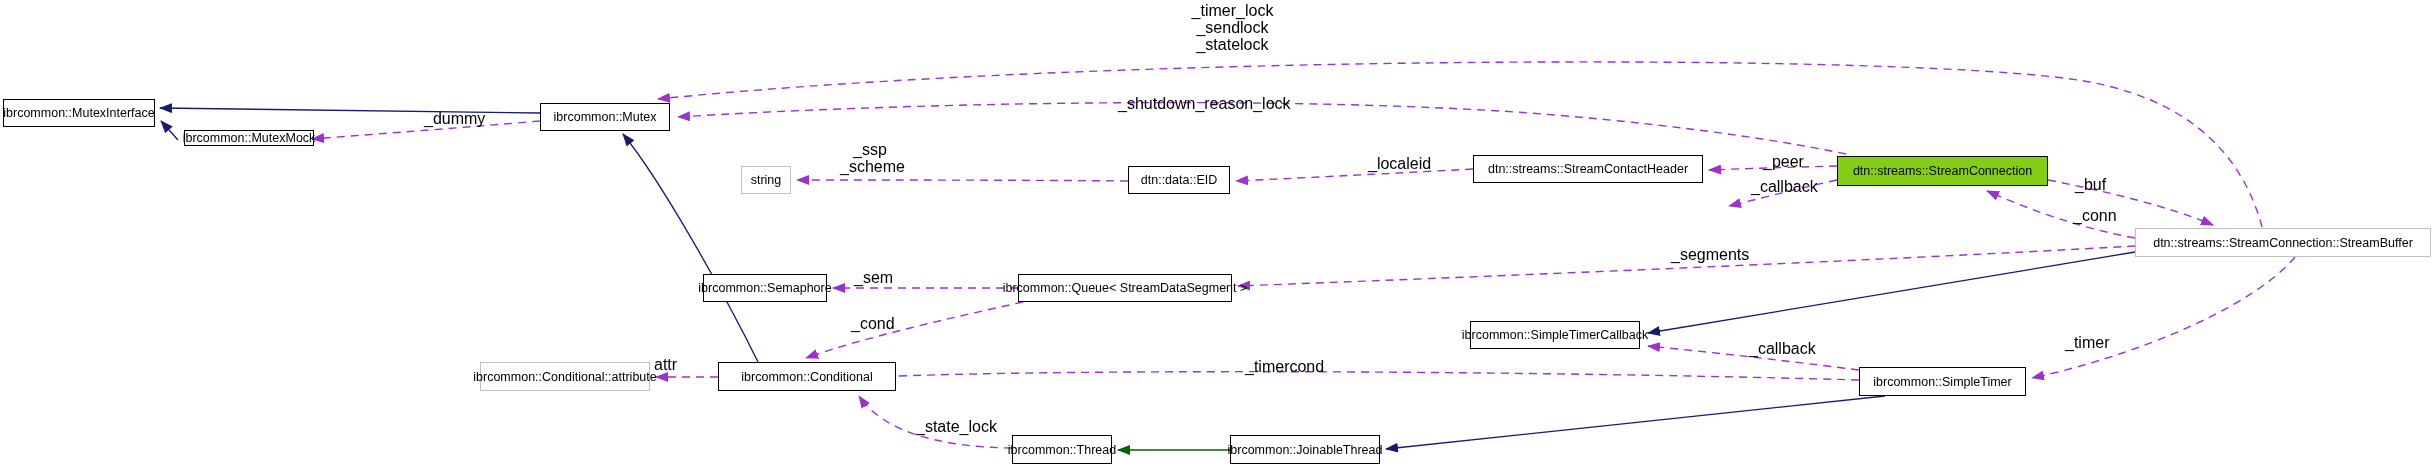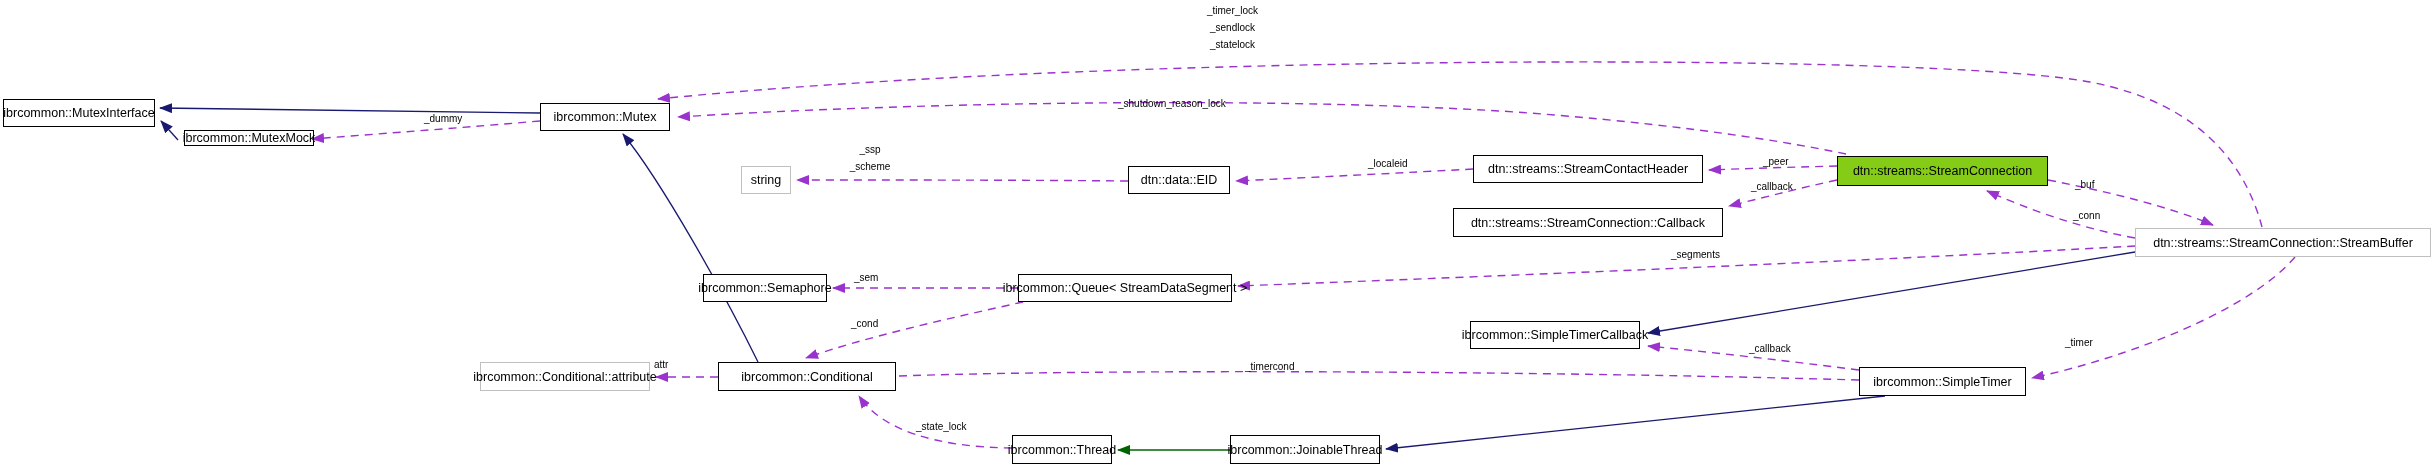--- a/index.html
+++ b/index.html
@@ -18,21 +18,21 @@
     border:1px solid #000000;
     font-size:12.5px;color:#000000;
     white-space:nowrap;
     box-sizing:border-box;
     z-index:2;
   }
   .node--muted{border-color:#c0c0c0;}
   .node--selected{background:#84cc16;border-color:#000000;}
   .elabel{
     position:absolute;
-    font-size:10px;color:#000000;
+    font-size:16px;color:#000000;
     white-space:nowrap;
     z-index:3;
     line-height:17px;
   }
   .elabel--center{text-align:center;}
 </style>
 </head>
 <body>
 
 <div id="canvas">
@@ -75,21 +75,20 @@
 
     <path d="M 1230,450 L 1118,450" fill="none" stroke="#006400" stroke-width="1.5" marker-end="url(#arrowGreen)"></path>
   </svg>
 
   <div class="node" style="left:3px;top:99px;width:152px;height:28px;">ibrcommon::MutexInterface</div>
   <div class="node" style="left:184px;top:130px;width:130px;height:16px;">ibrcommon::MutexMock</div>
   <div class="node" style="left:540px;top:103px;width:130px;height:28px;">ibrcommon::Mutex</div>
   <div class="node node--muted" style="left:741px;top:166px;width:50px;height:28px;">string</div>
   <div class="node" style="left:1128px;top:166px;width:102px;height:28px;">dtn::data::EID</div>
   <div class="node" style="left:1473px;top:155px;width:230px;height:28px;">dtn::streams::StreamContactHeader</div>
-  <div class="node" style="left:1453px;top:208px;width:270px;height:29px;">dtn::streams::StreamConnection::Callback</div>
   <div class="node node--selected" style="left:1837px;top:156px;width:211px;height:30px;">dtn::streams::StreamConnection</div>
   <div class="node node--muted" style="left:2135px;top:228px;width:296px;height:29px;">dtn::streams::StreamConnection::StreamBuffer</div>
   <div class="node" style="left:703px;top:274px;width:124px;height:28px;">ibrcommon::Semaphore</div>
   <div class="node" style="left:1018px;top:274px;width:214px;height:28px;">ibrcommon::Queue&lt; StreamDataSegment &gt;</div>
   <div class="node" style="left:1470px;top:321px;width:170px;height:28px;">ibrcommon::SimpleTimerCallback</div>
   <div class="node" style="left:1859px;top:367px;width:167px;height:29px;">ibrcommon::SimpleTimer</div>
   <div class="node node--muted" style="left:480px;top:362px;width:170px;height:29px;">ibrcommon::Conditional::attribute</div>
   <div class="node" style="left:718px;top:362px;width:178px;height:29px;">ibrcommon::Conditional</div>
   <div class="node" style="left:1012px;top:435px;width:100px;height:29px;">ibrcommon::Thread</div>
   <div class="node" style="left:1230px;top:435px;width:150px;height:29px;">ibrcommon::JoinableThread</div>

